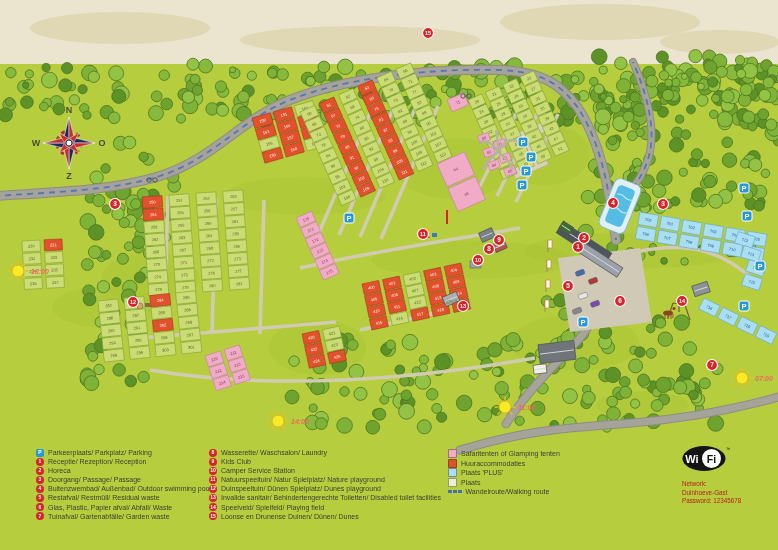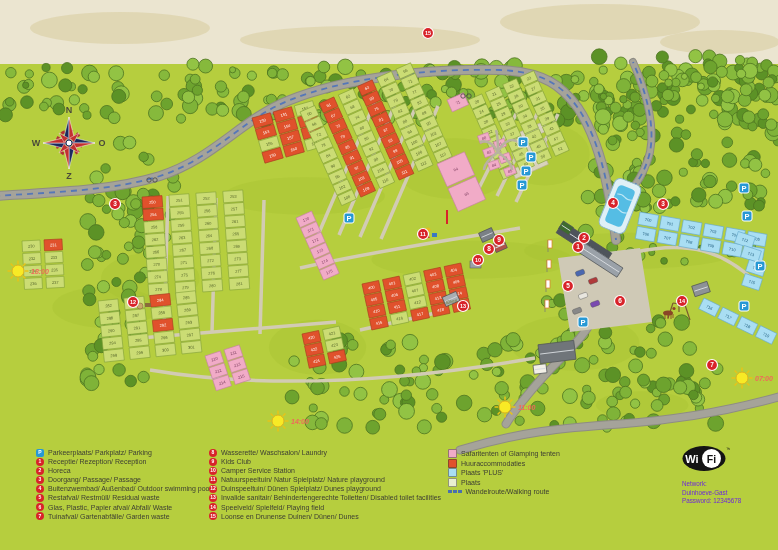--- a/index.html
+++ b/index.html
@@ -10,21 +10,21 @@
   .lg-row{display:flex;align-items:center;gap:4px;white-space:nowrap;height:7px;
           font-size:7px;color:#3d3e33;}
   .badge{width:8px;height:8px;border-radius:50%;background:#d8232a;color:#fff;
          font-size:5px;font-weight:bold;display:flex;align-items:center;
          justify-content:center;flex:0 0 auto;line-height:1;}
   .pbadge{background:#2798d4;border-radius:2px;}
   .swatch{width:7px;height:7px;border:0.5px solid rgba(60,60,40,.5);
           border-radius:1px;flex:0 0 auto;}
   .route-ic{display:flex;gap:1.5px;flex:0 0 auto;}
   .route-ic i{width:3.5px;height:3px;background:#4a6fae;display:block;}
-  .wifi{position:absolute;left:682px;top:445px;width:92px;color:#6d28d9;}
+  .wifi{position:absolute;left:682px;top:445px;width:92px;color:#b91c1c;}
   .wifi-lines{margin-top:4px;font-size:6.3px;line-height:8.7px;}
 </style>
 </head>
 <body>
 
 <svg id="map" width="778" height="550" viewBox="0 0 778 550">
     <g>
       <rect x="0" y="0" width="778" height="550" fill="#b6ce3e"></rect>
       <ellipse cx="454.01040712002816" cy="168.5491556992723" rx="58.6022991634991" ry="30.2443816149398" fill="#a9c433" opacity="0.45"></ellipse>
       <ellipse cx="544.5900603629278" cy="154.26689555595402" rx="45.033485237633755" ry="31.13180023108348" fill="#a9c433" opacity="0.45"></ellipse>

